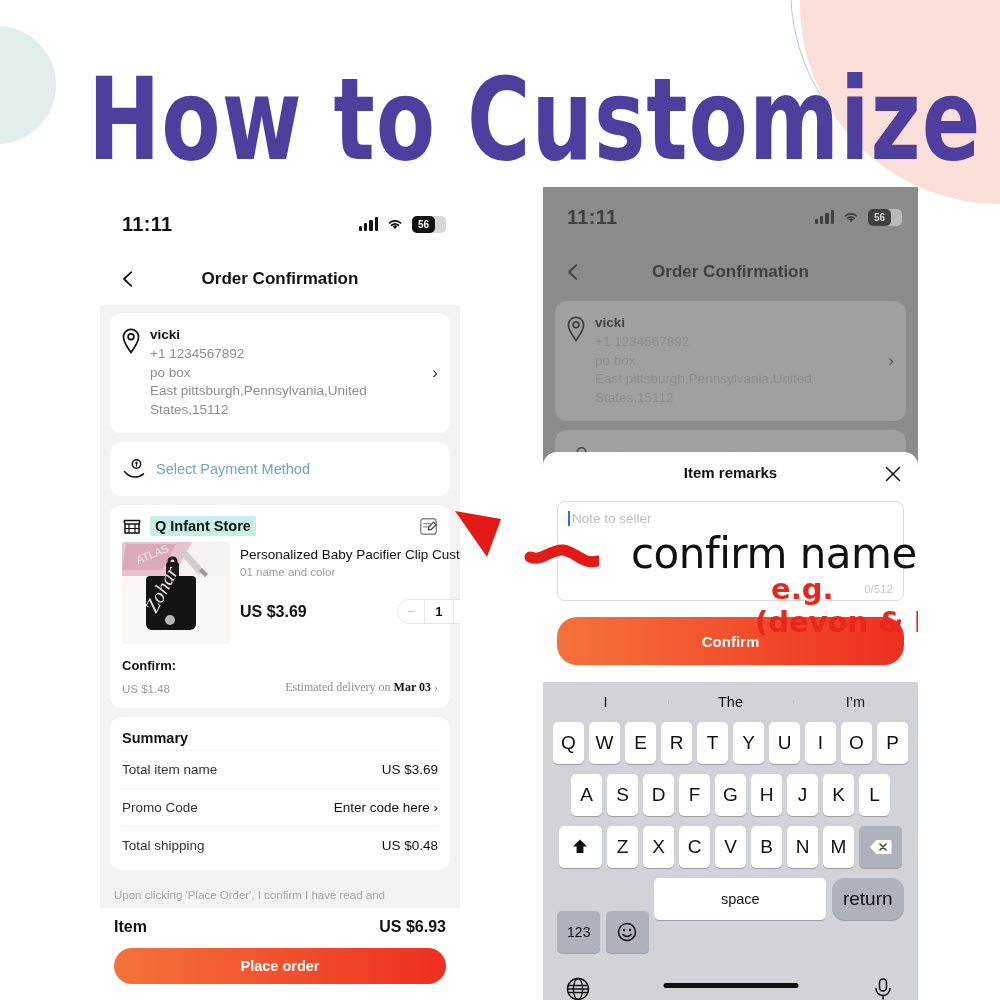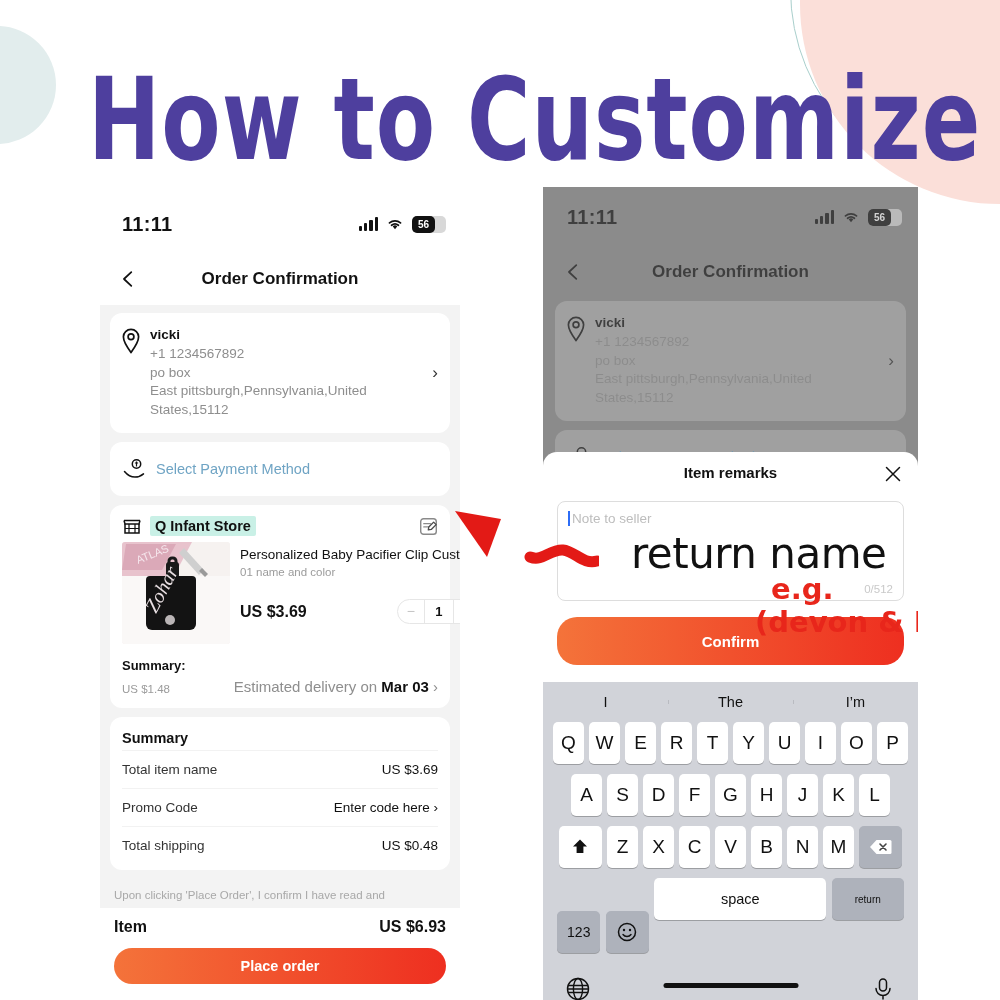--- a/index.html
+++ b/index.html
@@ -106,21 +106,21 @@
   .prod-price { font-size:16px; font-weight:700; color:#111; }
   .stepper { margin-left:auto; display:flex; align-items:center;
     border:1px solid #e6e6e6; border-radius:13px; overflow:hidden; height:25px; background:#fff;}
   .stepper span { width:26px; text-align:center; font-size:14px; color:#c4c4c4; line-height:23px;}
   .stepper .qty { width:30px; border-left:1px solid #e6e6e6; border-right:1px solid #e6e6e6;
     color:#111; font-weight:700; font-size:13px; }
 
   .ship { display:flex; align-items:flex-end; padding:6px 12px 13px; }
   .ship-l .s1 { font-size:13px; font-weight:700; color:#111; }
   .ship-l .s2 { font-size:11.5px; color:#9b9b9b; margin-top:10px;}
-  .ship-r { margin-left:auto; font-size:15px; color:#8e8e8e; }
+  .ship-r { margin-left:auto; font-size:12px; color:#8e8e8e;font-family:Liberation Serif, serif; }
   .ship-r b { color:#111; }
 
   .summary { padding:13px 12px 6px; }
   .sum-title { font-size:14.5px; font-weight:700; color:#111; margin-bottom:4px; }
   .sum-row { display:flex; align-items:center; justify-content:space-between;
     padding:11px 0; font-size:13.5px; color:#333; border-top:1px solid #f2f2f2; }
   .sum-row:first-of-type { border-top:none; }
   .sum-row .val { color:#111; }
   .disclaimer { font-size:11.5px; color:#a8a8a8; padding:9px 4px 0; line-height:15px; }
 
@@ -191,21 +191,21 @@
   .kb-row { display:flex; justify-content:center; gap:5.5px; margin-bottom:10px; }
   .key {
     background:#fff; border-radius:5px; height:42px; width:30.5px;
     display:flex; align-items:center; justify-content:center;
     font-size:19px; color:#111; box-shadow:0 1px 0 rgba(0,0,0,.25);
   }
   .key.dark { background:#aeb2bb; }
   .key.wide { width:43px; }
   .key.space { width:172px; font-size:14.5px; }
   .key.small { font-size:14px; width:43px;margin-top:33px; }
-  .key.ret { width:72px; font-size:10px; }
+  .key.ret { width:72px; font-size:19px;border-radius:13px; }
   .kb-row.r2 { padding:0 16px; }
   .kb-bottom { display:flex; align-items:center; justify-content:space-between;
     padding:6px 22px 0; height:46px; }
   .globe, .mic { width:26px; height:26px; }
   .homebar { position:absolute; left:50%; transform:translateX(-50%); bottom:12px;
     width:135px; height:5px; background:#111; border-radius:3px; }
 
   
   .red-arrow { position:absolute; left:449px; top:495px; width:150px; height:80px; }
 </style>
@@ -321,21 +321,21 @@
                 <span>−</span>
                 <span class="qty">1</span>
                 <span>+</span>
               </div>
             </div>
           </div>
         </div>
 
         <div class="ship">
           <div class="ship-l">
-            <div class="s1">Summary:</div>
+            <div class="s1">Confirm:</div>
             <div class="s2">US $1.48</div>
           </div>
           <div class="ship-r">
             <span>Estimated delivery on</span>
             <b>Mar 03</b>
             <span>›</span>
           </div>
         </div>
       </div>
 
@@ -434,21 +434,21 @@
       <div class="modal-head">
         <div class="modal-title">Item remarks</div>
         <svg class="modal-close" viewBox="0 0 18 18">
             <path d="M2.5 2.5l13 13M15.5 2.5l-13 13" stroke="#111" stroke-width="1.5" stroke-linecap="round"></path>
           </svg>
       </div>
       <div class="textarea-wrap">
         <div class="caret"></div>
         <div class="ta-placeholder">Note to seller</div>
         <div class="counter">0/512</div>
-        <div class="anno-name">return name</div>
+        <div class="anno-name">confirm name</div>
         <div class="anno-eg">e.g.</div>
         <div class="anno-ex">(devon &amp; BU)</div>
       </div>
       <div class="modal-cta">Confirm</div>
     </div>
 
     <div class="kb">
       <div class="kb-pred">
         <div>I</div>
         <div>The</div>

